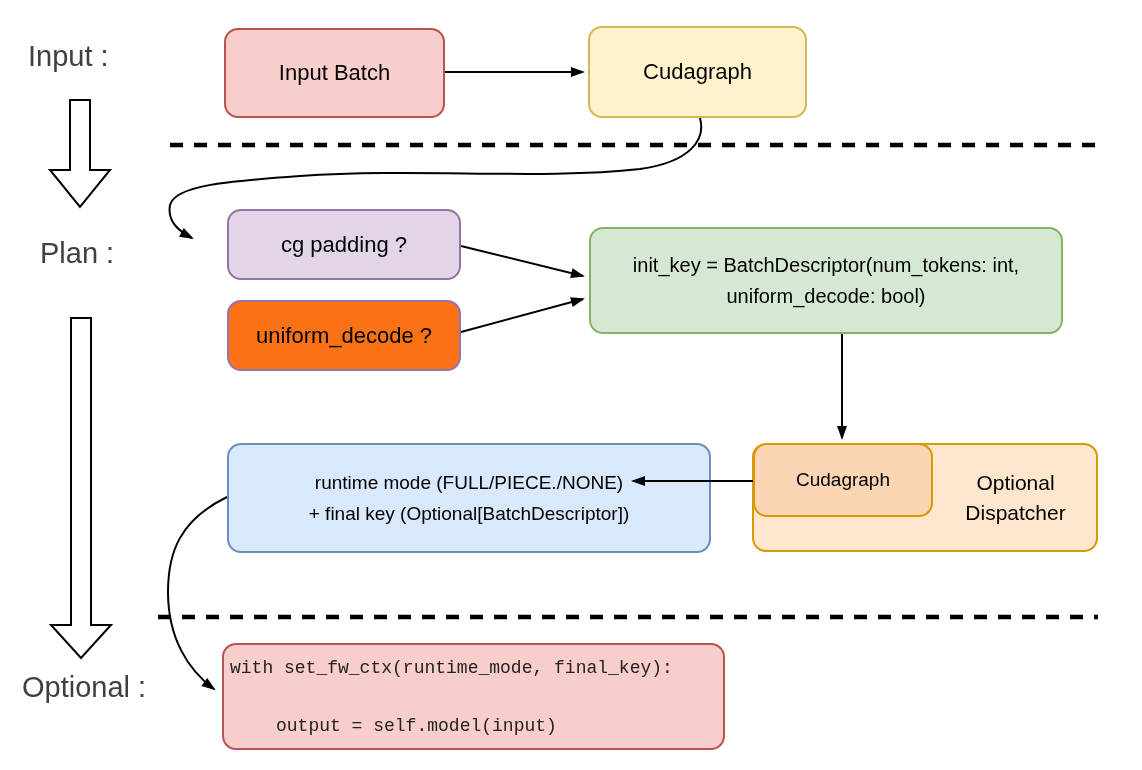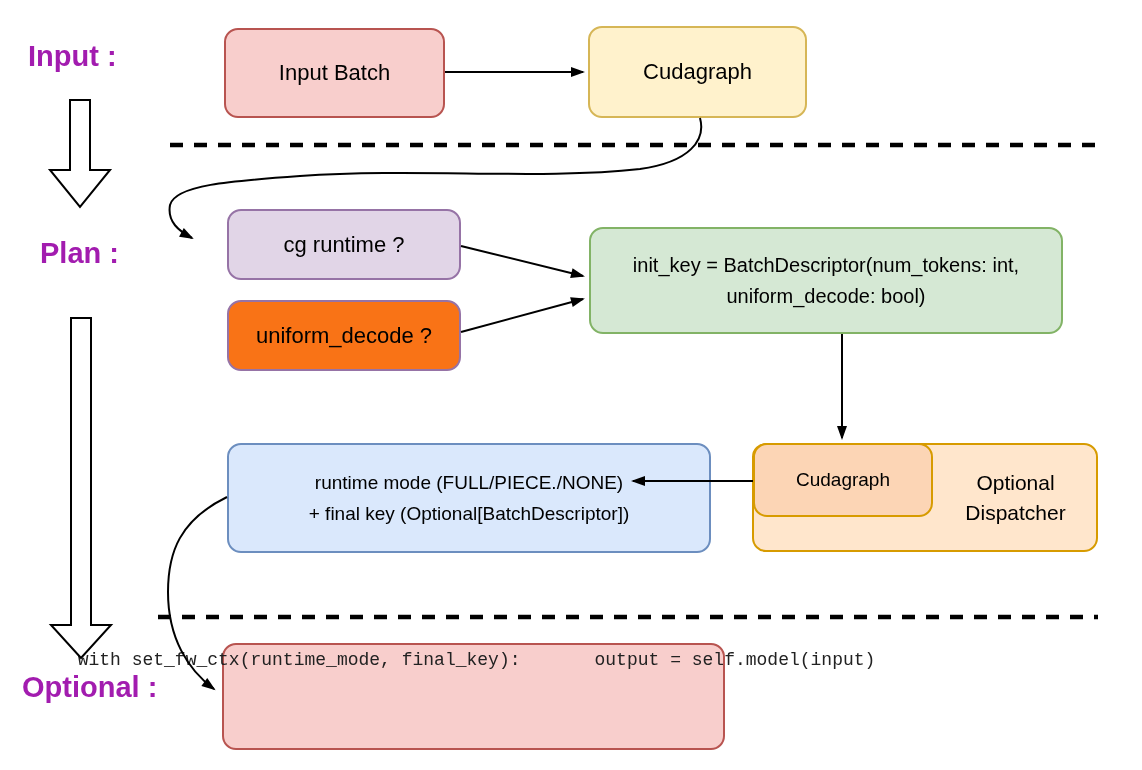--- a/index.html
+++ b/index.html
@@ -1,21 +1,21 @@
 <!DOCTYPE html>
 <html><head>
 <meta charset="utf-8">
 <style>
   html,body{margin:0;padding:0;background:#ffffff;}
   #canvas{
     position:relative;width:1142px;height:770px;background:#ffffff;overflow:hidden;
     font-family:"Liberation Sans",sans-serif;color:#000;
   }
   .stage-label{
-    position:absolute;font-weight:bold;font-size:29px;color:#a21caf;white-space:nowrap;
+    position:absolute;font-weight:normal;font-size:29px;color:#404040;white-space:nowrap;
   }
   .node{
     position:absolute;border-radius:14px;border:2px solid #0c4a6e;
     display:flex;align-items:center;justify-content:center;text-align:center;
     box-sizing:border-box;line-height:1.35;
   }
   .node .ln{display:block;}
   .n-input-batch{left:224px;top:28px;width:221px;height:90px;background:#f8cecc;border-color:#b85450;font-size:22px;}
   .n-preprocess{left:588px;top:26px;width:219px;height:92px;background:#fff2cc;border-color:#d6b656;font-size:22px;}
   .n-cg-padding{left:227px;top:209px;width:234px;height:71px;background:#e1d5e7;border-color:#9673a6;font-size:22px;}
@@ -25,21 +25,21 @@
   .cudagraph-text{
     position:absolute;left:933px;top:443px;width:165px;height:109px;
     display:flex;flex-direction:column;align-items:center;justify-content:center;
     font-size:21px;line-height:30px;text-align:center;
   }
   .n-dispatch{left:753px;top:443px;width:180px;height:74px;background:#fcd5b5;border-color:#d79b00;font-size:19px;}
   .n-runtime-mode{left:227px;top:443px;width:484px;height:110px;background:#dae8fc;border-color:#6c8ebf;font-size:19px;flex-direction:column;line-height:31px;}
   .n-execute-code{
     left:222px;top:643px;width:503px;height:107px;background:#f8cecc;border-color:#b85450;
     font-family:"Liberation Mono",monospace;font-size:18px;color:#222;
-    flex-direction:row;align-items:flex-start;justify-content:center;text-align:left;
+    flex-direction:column;align-items:flex-start;justify-content:center;text-align:left;
     padding-left:6px;line-height:30px;white-space:nowrap;gap:28px;
   }
   .n-execute-code .ln2{padding-left:46px;}
   #wires{position:absolute;left:0;top:0;width:1142px;height:770px;pointer-events:none;}
 </style>
 </head>
 <body>
 
 <div id="canvas">
 
@@ -49,21 +49,21 @@
 
   <div class="node n-input-batch">
     <span class="ln">Input Batch</span>
   </div>
 
   <div class="node n-preprocess">
     <span class="ln">Cudagraph</span>
   </div>
 
   <div class="node n-cg-padding">
-    <span class="ln">cg runtime ?</span>
+    <span class="ln">cg padding ?</span>
   </div>
 
   <div class="node n-uniform-decode">
     <span class="ln">uniform_decode ?</span>
   </div>
 
   <div class="node n-init-key">
     <span class="ln">init_key = BatchDescriptor(num_tokens: int,</span>
     <span class="ln">uniform_decode: bool)</span>
   </div>

